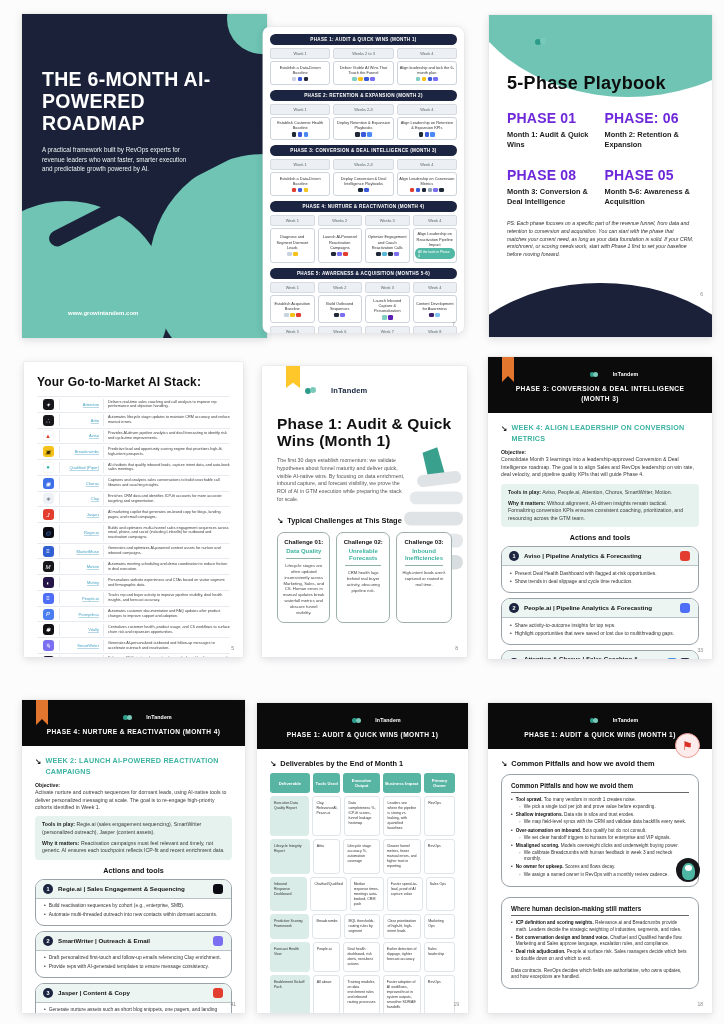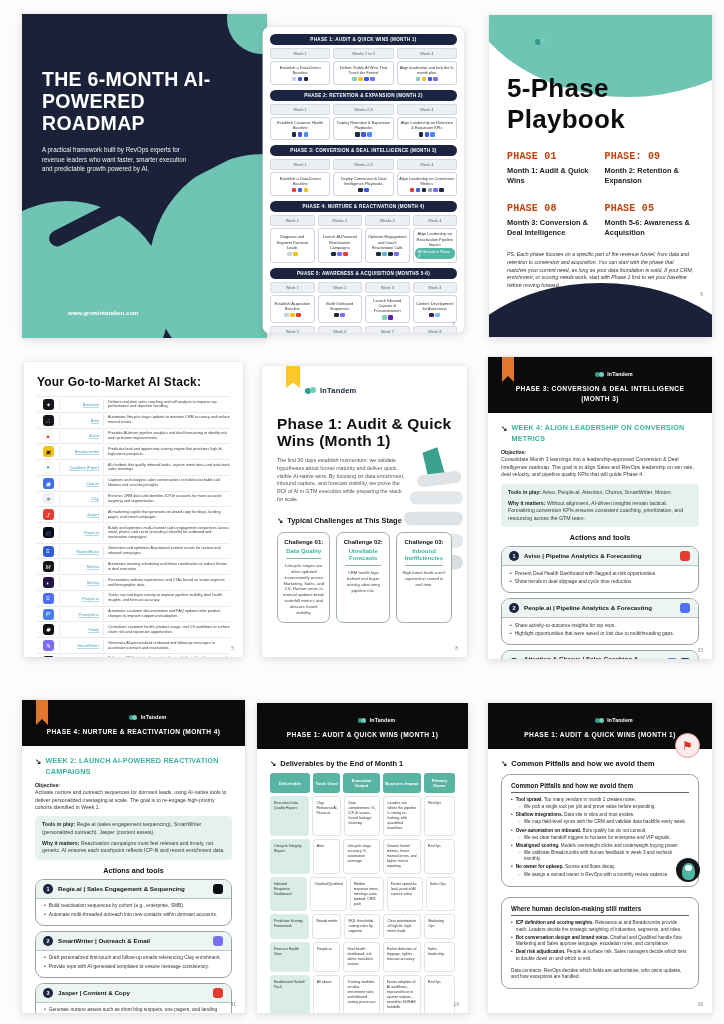--- a/index.html
+++ b/index.html
@@ -1,21 +1,21 @@
 <!DOCTYPE html>
 <html><head>
 <meta charset="utf-8">
 <style>
   * { margin:0; padding:0; box-sizing:border-box; }
   html,body { width:724px; height:1024px; background:#fcfcfc; font-family:"Liberation Sans", sans-serif; position:relative; overflow:hidden; }
   .sheet { position:absolute; background:#fff; box-shadow:0 0 0 0.5px #e6e6e6, 0 2px 8px rgba(25,30,60,.14); overflow:hidden; }
   .pnum { position:absolute; right:9px; bottom:6px; font-size:5px; color:#888; z-index:6; }
 
   
-  .logo { display:inline-flex; align-items:center; gap:3px;padding-left:28px; }
+  .logo { display:inline-flex; align-items:center; gap:14px;padding-left:28px; }
   .lmark { position:relative; width:12px; height:8px; display:inline-block; }
   .lmark i { position:absolute; border-radius:50%; }
   .lmark .c1 { left:0; top:1.5px; width:6px; height:6px; background:#2e9c8a; }
   .lmark .c2 { left:4.5px; top:0.5px; width:6.5px; height:6.5px; background:#79cabb; }
   .ltext { font-weight:800; font-size:7.5px; color:#12203c; letter-spacing:0.2px; }
   .logo.sm .lmark{ width:9px; height:6px; } .logo.sm .c1{ width:4.5px; height:4.5px; top:1px;} .logo.sm .c2{ width:5px; height:5px; left:3.5px; top:0.5px;}
   .logo.sm .ltext{ font-size:5.2px; }
   .phead .ltext { color:#fff; }
 
   
@@ -48,23 +48,23 @@
   .wkt { flex:1; border:0.5px solid #ccd4dd; border-radius:3px; padding:2.5px 1.5px; display:flex; flex-direction:column; align-items:center; justify-content:center; gap:1.5px; min-height:23px; background:#fff; }
   .wktx { font-size:3.9px; line-height:1.3; color:#333; text-align:center; }
   .wki { line-height:0; } .wki:empty, .wkb:empty { display:none; }
   .mi { display:inline-block; width:4.6px; height:4.6px; border-radius:1.2px; margin:0 0.7px; }
   .wkb { background:#52b8a6; color:#fff; font-size:3.4px; padding:1.5px 3px; border-radius:5px; }
 
   
   #p-playbook { left:489px; top:15px; width:223px; height:322px; padding:16px 18px; }
   .pbcorner { position:absolute; width:340px; height:260px; border-radius:50%; background:#6fc4b3; top:-178px; right:-86px; }
   .dome { position:absolute; bottom:-58px; left:-20%; width:140%; height:112px; background:#1a2139; border-radius:50% 50% 0 0 / 95% 95% 0 0; }
-  .pb-title { font-size:26px; font-weight:800; color:#0d0d0d; margin-top:24px; letter-spacing:0.3px; position:relative; z-index:2; }
+  .pb-title { font-size:18px; font-weight:800; color:#0d0d0d; margin-top:24px; letter-spacing:0.3px; position:relative; z-index:2; }
   .pb-grid { display:grid; grid-template-columns:1fr 1fr; row-gap:17px; column-gap:8px; margin-top:16px; position:relative; z-index:2; }
-  .pb-h { color:#c2410c; font-size:10px; font-weight:600; letter-spacing:0.2px;font-family:Liberation Mono, monospace; }
+  .pb-h { color:#6d28d9; font-size:14px; font-weight:600; letter-spacing:0.2px; }
   .pb-t { font-size:7.4px; color:#1c1c1c; margin-top:4px; line-height:1.35; max-width:108px;font-weight:bold; }
   .pb-ps { font-size:5.2px; font-style:italic; color:#333; line-height:1.5; margin-top:13px; position:relative; z-index:2; }
 
   
   #p-stack { left:24px; top:362px; width:219px; height:295px; padding:13px 13px 10px; }
   .stitle { font-size:12px; font-weight:800; color:#0e0e0e; margin-bottom:7px; letter-spacing:0.2px; }
   .srows { border-top:0.5px solid #e7eaee; }
   .srow { display:grid; grid-template-columns:22px 44px 1fr; gap:0; align-items:center; border-bottom:0.5px solid #e7eaee; padding:1.5px 0; }
   .sic { width:11px; height:11px; border-radius:3px; display:flex; align-items:center; justify-content:center; font-size:6px; margin:0 auto; font-style:normal; }
   .snm { font-size:4.1px; color:#4aa5c6; text-align:right; text-decoration:underline; text-decoration-color:#b9d8e5; padding:0 4px; border-left:0.5px solid #e7eaee; align-self:stretch; display:flex; align-items:center; justify-content:flex-end; }
@@ -361,21 +361,21 @@
   </span>
   <div class="pb-title">5-Phase Playbook</div>
   <div class="pb-grid">
 
       <div class="pb-e">
         <div class="pb-h">PHASE 01</div>
         <div class="pb-t">Month 1: Audit &amp; Quick Wins</div>
       </div>
 
       <div class="pb-e">
-        <div class="pb-h">PHASE: 09</div>
+        <div class="pb-h">PHASE: 06</div>
         <div class="pb-t">Month 2: Retention &amp; Expansion</div>
       </div>
 
       <div class="pb-e">
         <div class="pb-h">PHASE 08</div>
         <div class="pb-t">Month 3: Conversion &amp; Deal Intelligence</div>
       </div>
 
 
       <div class="pb-e">

